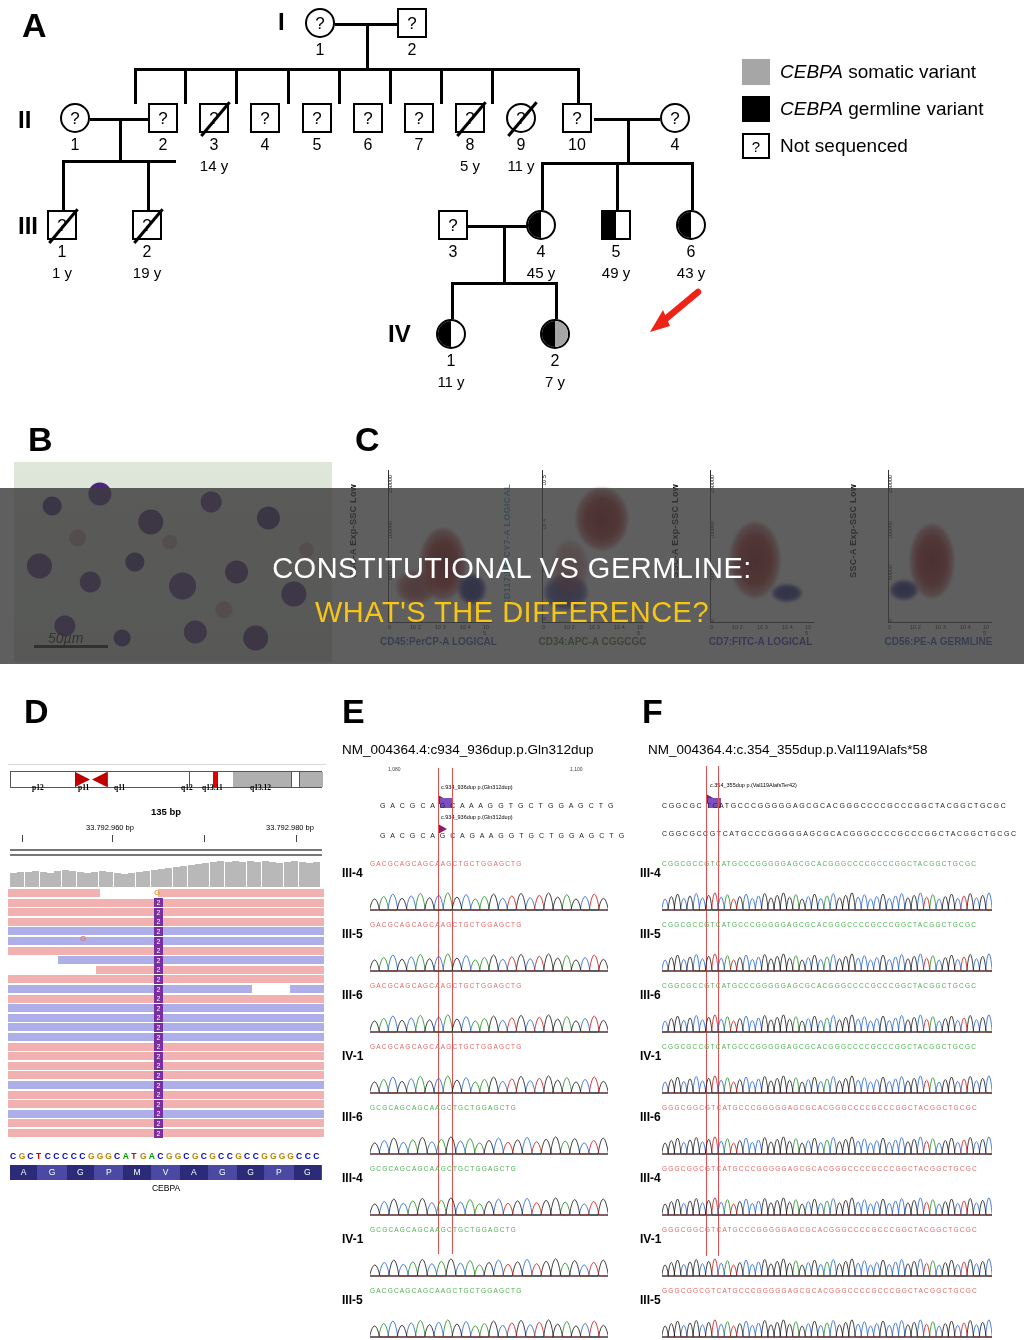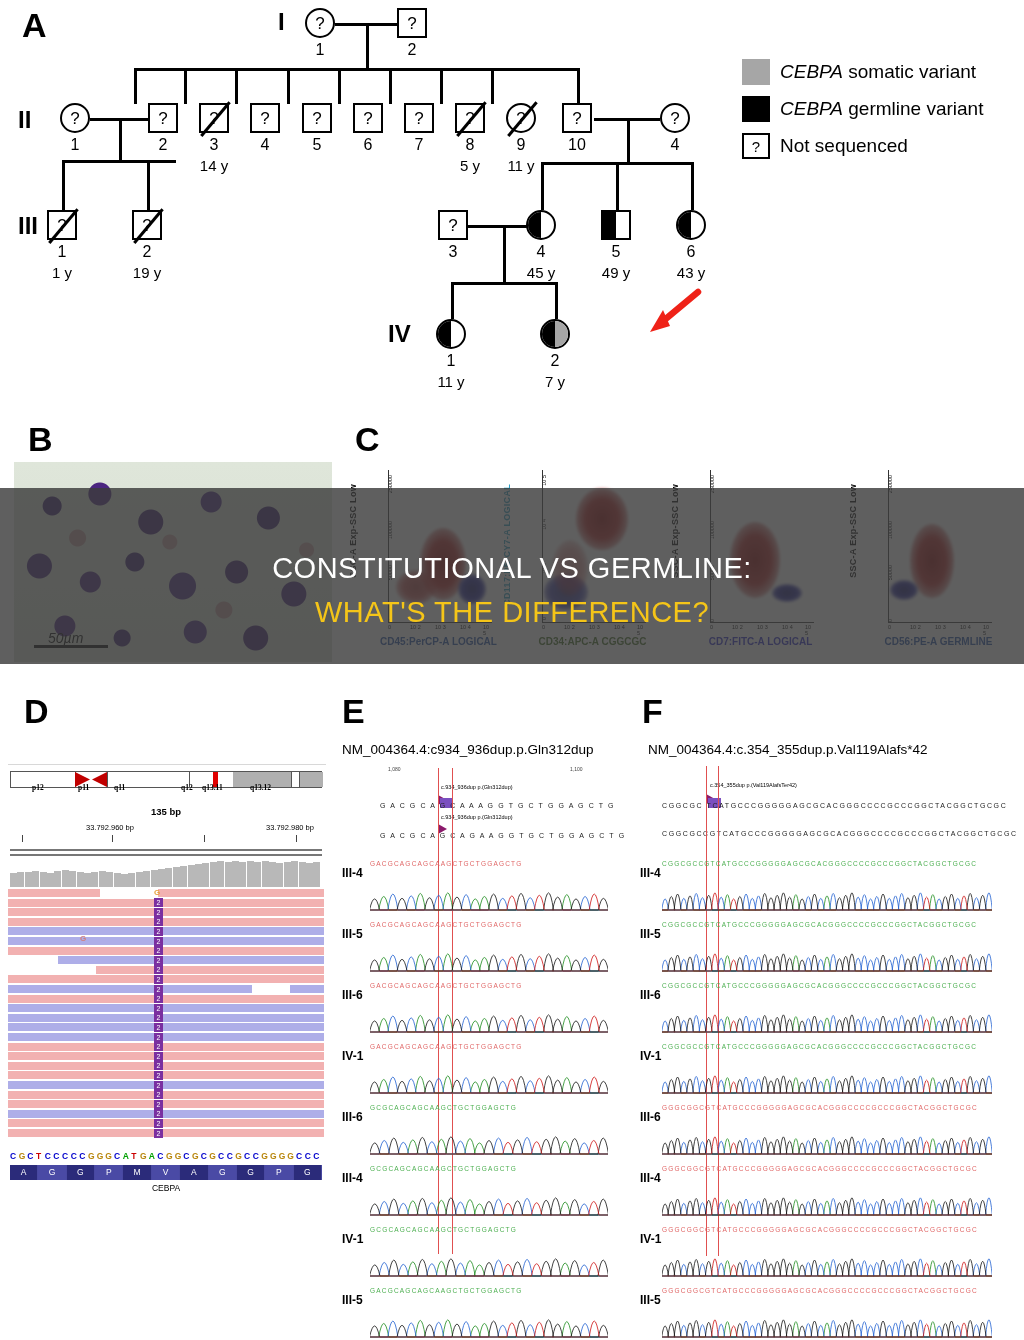--- a/index.html
+++ b/index.html
@@ -765,21 +765,21 @@
         <path d="M0 39 L17.8 39 Q22.9 7.1 27.9 39 L36.2 39 Q41.2 10.8 46.2 39 L63.6 39 Q68.7 9.6 73.7 39 L91.1 39 Q96.1 8.3 101.1 39 L127.7 39 Q132.7 15.7 137.8 39 L155.2 39 Q160.2 14.5 165.2 39 L210.1 39 Q215.1 12.0 220.1 39 L238 39" fill="none" stroke="#1f5fd0" stroke-width="0.8"></path>
         <path d="M0 39 L-0.5 39 Q4.6 16.9 9.6 39 L27.0 39 Q32.0 15.7 37.1 39 L54.5 39 Q59.5 14.5 64.5 39 L81.9 39 Q87.0 13.2 92.0 39 L118.5 39 Q123.6 7.1 128.6 39 L146.0 39 Q151.0 5.9 156.1 39 L173.5 39 Q178.5 4.7 183.5 39 L182.6 39 Q187.7 13.2 192.7 39 L200.9 39 Q206.0 16.9 211.0 39 L228.4 39 Q233.4 15.7 238.5 39 L238 39" fill="none" stroke="#111111" stroke-width="0.8"></path>
         <path d="M0 39 L136.8 39 Q141.9 10.8 146.9 39 L164.3 39 Q169.3 9.6 174.4 39 L219.2 39 Q224.3 7.1 229.3 39 L238 39" fill="none" stroke="#cc1111" stroke-width="0.8"></path>
         <line x1="0" y1="39" x2="238" y2="39" stroke="#555" stroke-width="0.7"></line>
       </svg>
     </div>
   </div>
 
 <div id="panelF" class="chromPanel">
   <div class="panel-letter abs" style="left:8px;top:4px;">F</div>
-  <div class="chrom-title" style="left:14px;">NM_004364.4:c.354_355dup.p.Val119Alafs*42</div>
+  <div class="chrom-title" style="left:14px;">NM_004364.4:c.354_355dup.p.Val119Alafs*58</div>
 
   <div class="refblock" style="left:28px;width:330px;">
     <div class="varlabel" style="left:48px;top:14px;">c.354_355dup p.(Val119AlafsTer42)</div>
     <div class="varArrow" style="left:44px;top:26px;"></div>
     <div class="varbox" style="left:46px;top:30px;width:13px;height:10px;"></div>
     <div class="refseq" style="left:0px;top:34px;">CGGCGC      TCATGCCCGGGGGAGCGCACGGGCCCCGCCCGGCTACGGCTGCGC</div>
     <div class="refseq" style="left:0px;top:62px;">CGGCGCCGTCATGCCCGGGGGAGCGCACGGGCCCCGCCCGGCTACGGCTGCGC</div>
   </div>
   <div class="vline" style="left:72px;top:76px;height:490px;"></div>
   <div class="vline" style="left:84px;top:76px;height:490px;"></div>

